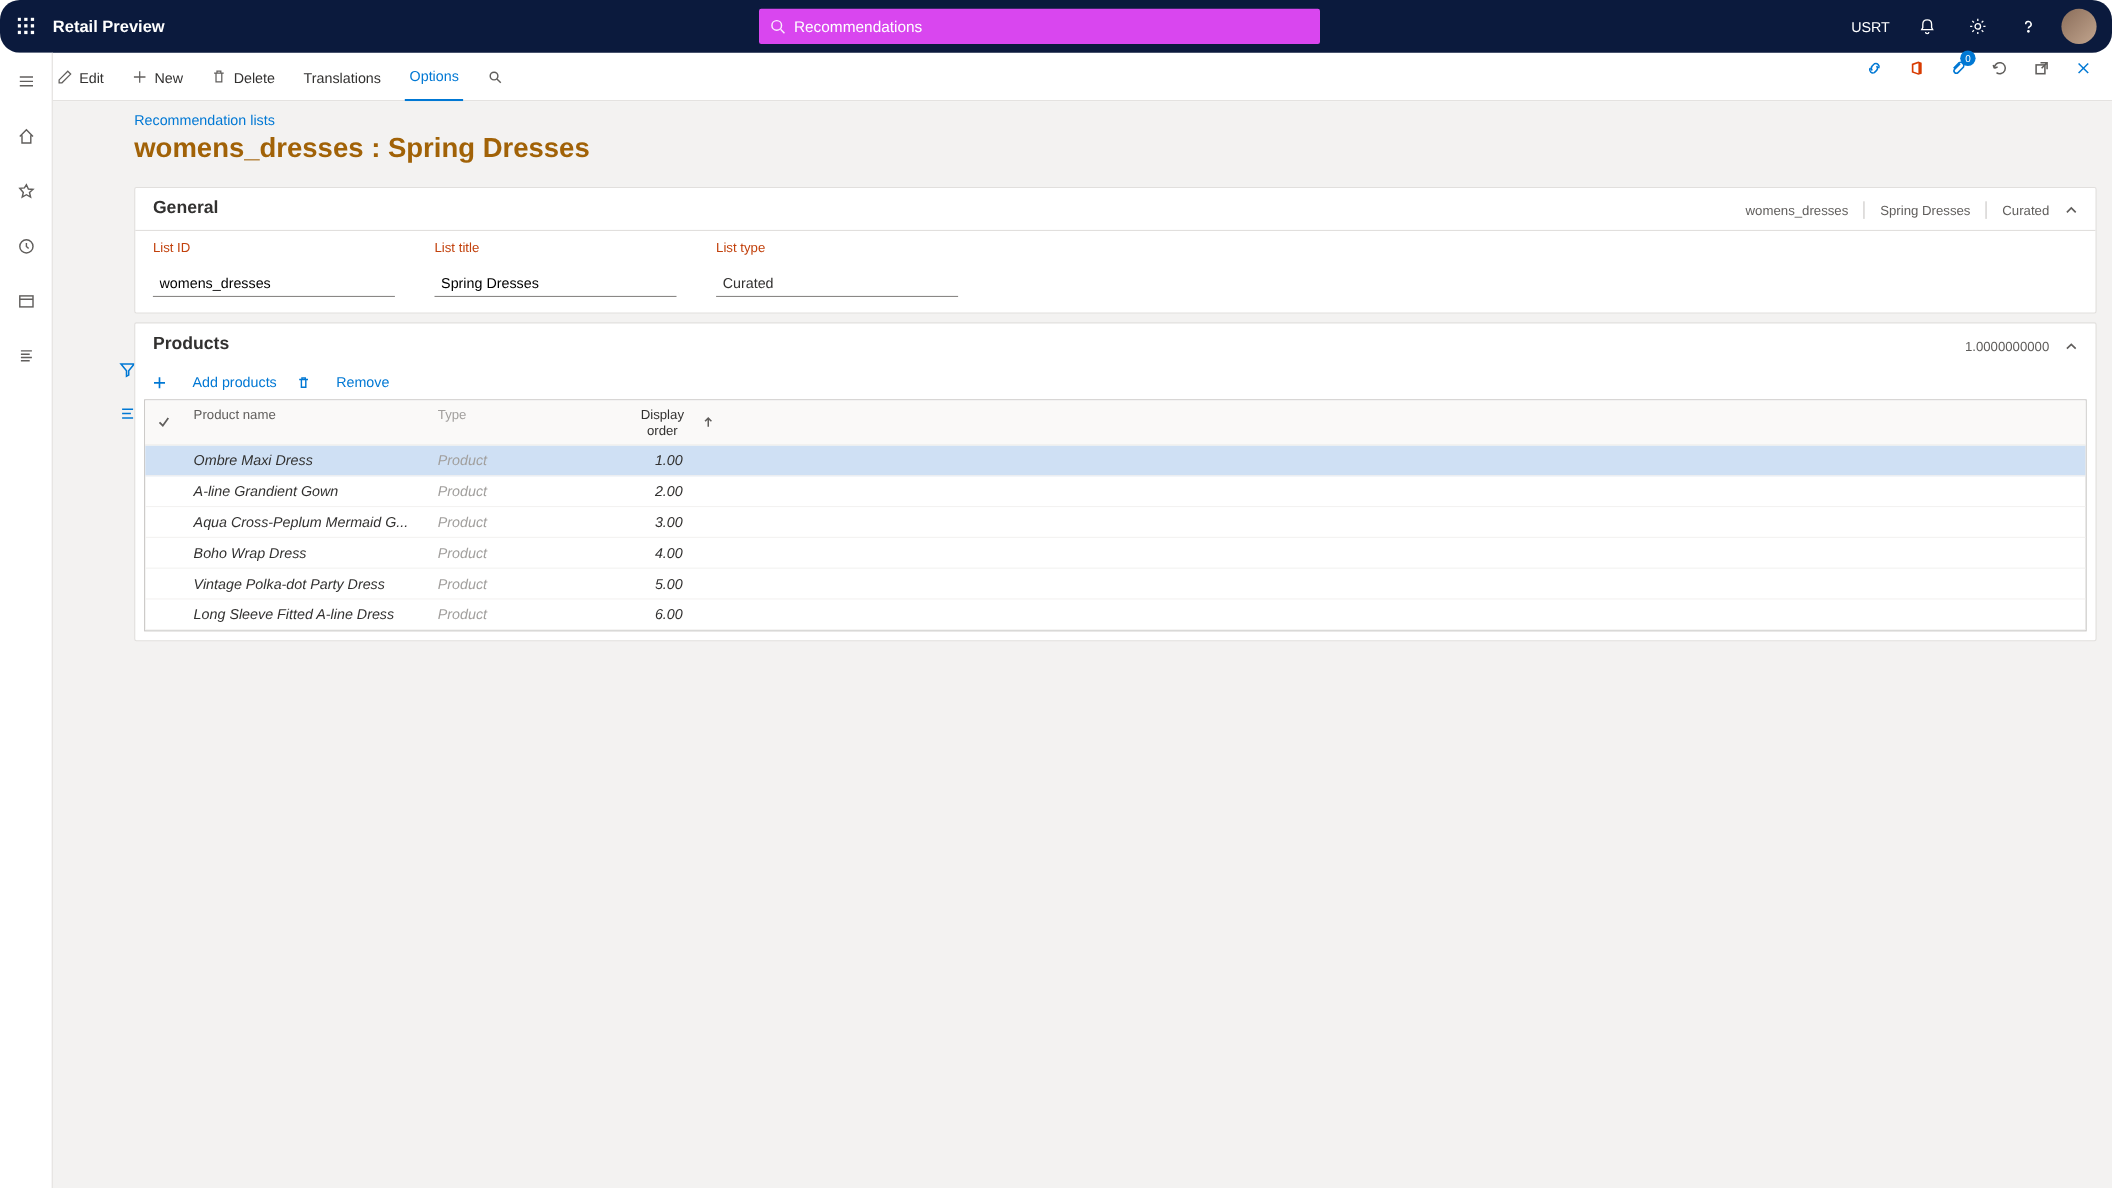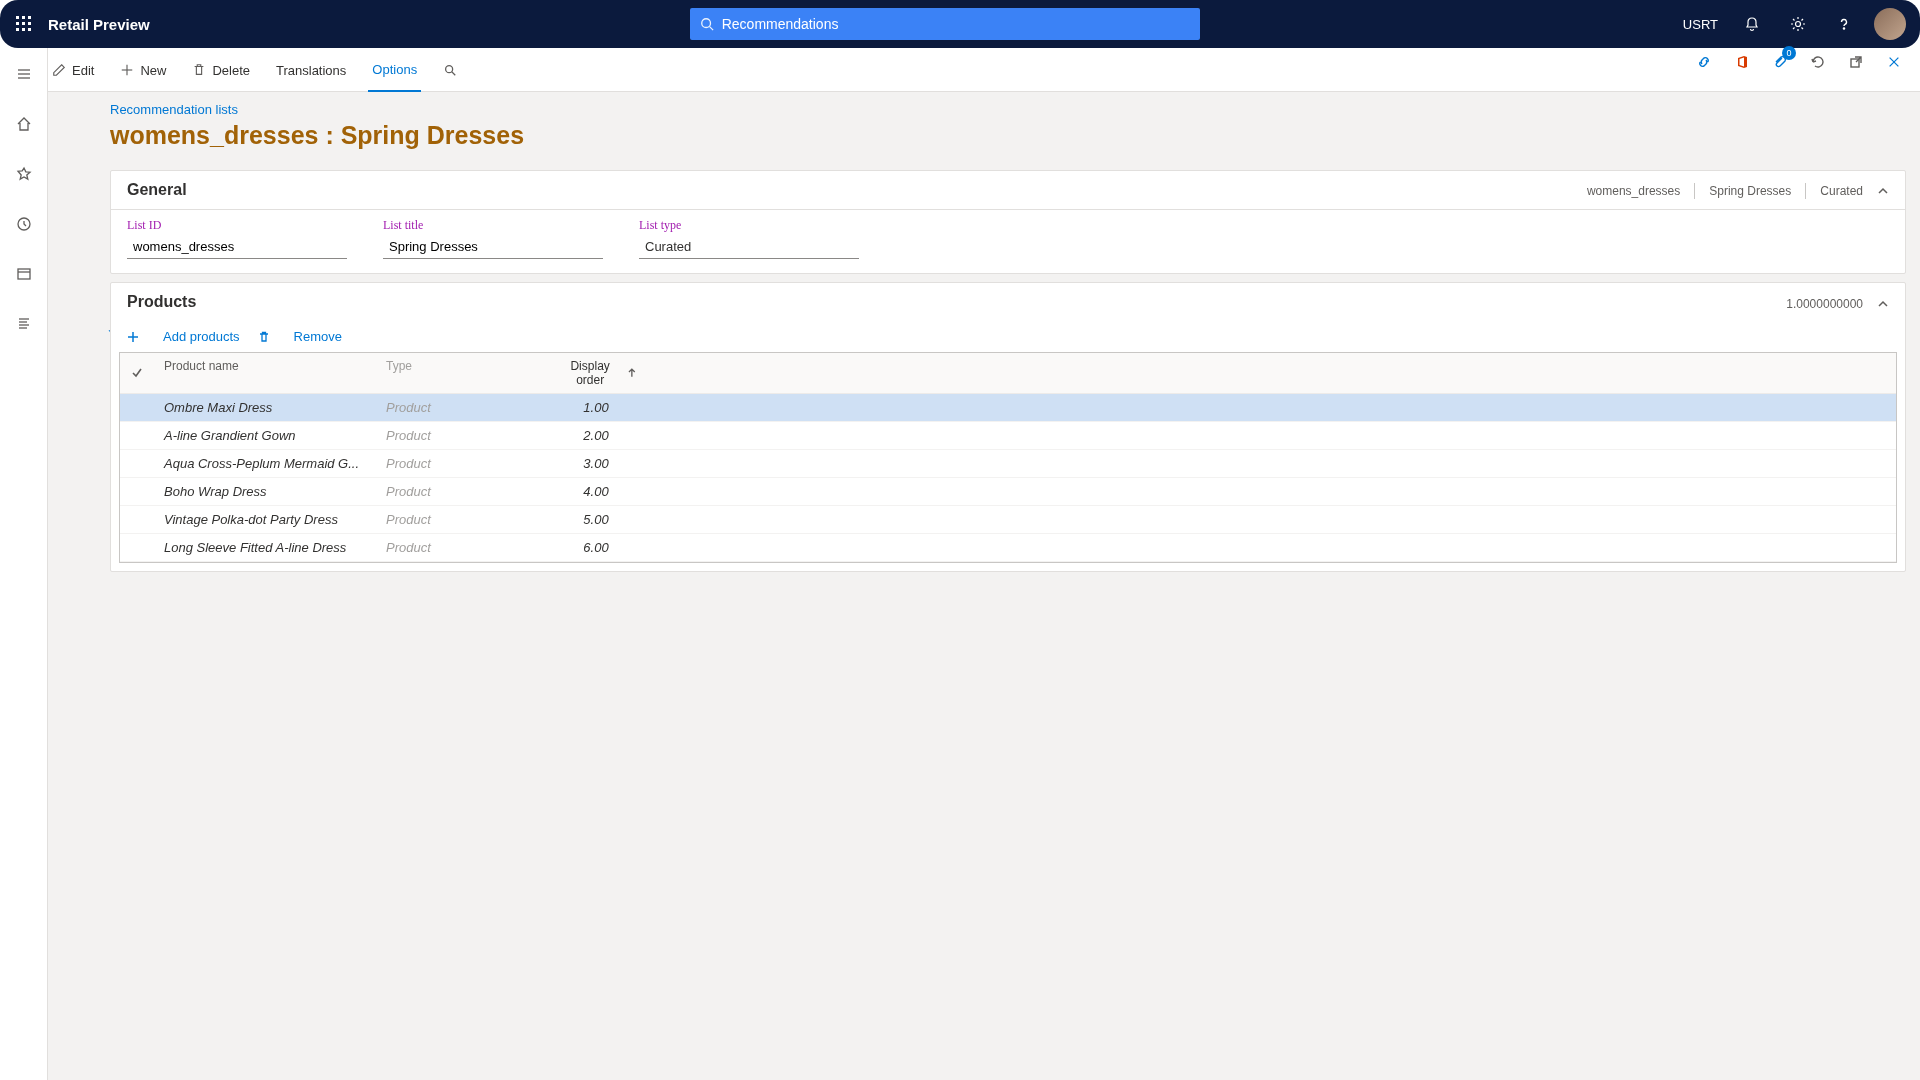--- a/index.html
+++ b/index.html
@@ -3,21 +3,21 @@
 <meta charset="utf-8">
 <style>
 * { box-sizing: border-box; margin: 0; padding: 0; }
 body { font-family: 'Segoe UI', Tahoma, sans-serif; font-size: 13px; background: #fff; color: #323130; overflow: hidden; width: 1920px; height: 1080px; }
 
 
 .navbar { height: 48px; background: #0b1a3d; color: #fff; display: flex; align-items: center; padding: 0 8px; border-radius: 18px; }
 .navbar .waffle { width: 32px; height: 48px; display: flex; align-items: center; justify-content: center; cursor: pointer; }
 .navbar .title { font-size: 15px; font-weight: 600; margin-left: 8px; flex: 0 0 auto; }
 .navbar .search-wrap { flex: 0 0 auto; margin-left: 540px; width: 510px; }
-.navbar .search { width: 100%; height: 32px; background: #3b82f6; border: none; border-radius: 2px; display: flex; align-items: center; padding: 0 10px; color: #fff; }
+.navbar .search { width: 100%; height: 32px; background: #d946ef; border: none; border-radius: 2px; display: flex; align-items: center; padding: 0 10px; color: #fff; }
 .navbar .search svg { margin-right: 8px; opacity: 0.9; }
 .navbar .search input { background: transparent; border: none; color: #fff; font-size: 14px; flex: 1; outline: none; }
 .navbar .right { margin-left: auto; display: flex; align-items: center; gap: 2px; }
 .navbar .right .item { width: 44px; height: 48px; display: flex; align-items: center; justify-content: center; cursor: pointer; }
 .navbar .right .user { font-size: 13px; padding: 0 10px; }
 .navbar .avatar { width: 32px; height: 32px; border-radius: 50%; background: linear-gradient(135deg,#8a6d5a,#c2a58e); margin: 0 6px; }
 
 
 .actionbar { height: 44px; border-bottom: 1px solid #e1dfdd; display: flex; align-items: flex-start; padding-left: 48px; gap: 18px; }
 .actionbar .btn { display: flex; align-items: center; gap: 6px; color: #323130; cursor: pointer; padding: 0 4px; height: 44px; }
@@ -42,36 +42,36 @@
 
 .left-rail { position: absolute; left: 0; top: 48px; width: 48px; bottom: 0; background: #fff; border-right: 1px solid #e1dfdd; display: flex; flex-direction: column; align-items: center; padding-top: 10px; gap: 18px; z-index: 2; }
 .left-rail .ic { width: 32px; height: 32px; display: flex; align-items: center; justify-content: center; cursor: pointer; color: #605e5c; }
 
 
 .sub-rail { position: absolute; left: 48px; top: 230px; width: 40px; display: flex; flex-direction: column; align-items: center; gap: 12px; }
 .sub-rail .ic { width: 28px; height: 28px; display: flex; align-items: center; justify-content: center; cursor: pointer; }
 
 
 .content { position: absolute; left: 48px; right: 0; top: 92px; bottom: 0; background: #f3f2f1; padding-top: 138px; overflow: hidden; }
-.content-inner { position: absolute; left: 62px; right: 14px; top: 10px; }
+.content-inner { position: absolute; left: 74px; right: 14px; top: 10px; }
 
 .breadcrumb-link { color: #0078d4; font-size: 13px; cursor: pointer; }
 .page-title { font-size: 25px; font-weight: 600; color: #a16207; margin-top: 4px; margin-bottom: 20px; }
 
 .card { background: #fff; border: 1px solid #e1dfdd; border-radius: 2px; margin-bottom: 8px; }
 
 .section-header { display: flex; align-items: flex-end; padding: 10px 16px; border-bottom: 1px solid #e1dfdd; }
 .section-header .sh-title { font-size: 16px; font-weight: 600; }
 .section-header .sh-right { margin-left: auto; display: flex; align-items: center; gap: 14px; color: #605e5c; font-size: 12px; }
 .section-header .sh-right .sep { width: 1px; height: 16px; background: #c8c6c4; }
 .section-header .chev { cursor: pointer; }
 
 .section-body { padding: 8px 16px 14px; display: flex; gap: 36px; }
 .field { display: flex; flex-direction: column; }
-.field label { font-size: 12px; color: #a21caf; margin-bottom: 2px; font-family: Liberation Serif, serif; }
+.field label { font-size: 12px; color: #c2410c; margin-bottom: 14px; }
 .field .input-line { border: none; border-bottom: 1px solid #8a8886; font-size: 13px; padding: 4px 6px; width: 220px; background: transparent; outline: none; }
 .field .input-line.readonly { color: #323130; }
 
 
 .products-toolbar { display: flex; align-items: center; gap: 18px; padding: 8px 16px; }
 .products-toolbar .tbtn { display: flex; align-items: center; gap: 24px; color: #0078d4; cursor: pointer; font-size: 13px; }
 
 .grid-wrap { position: relative; margin: 0 8px 8px; border: 1px solid #c8c6c4; }
 .grid-header { display: flex; background: #faf9f8; border-bottom: 1px solid #edebe9; font-size: 12px; color: #605e5c; }
 .grid-header .col, .grid-row .col { padding: 6px 10px; }

